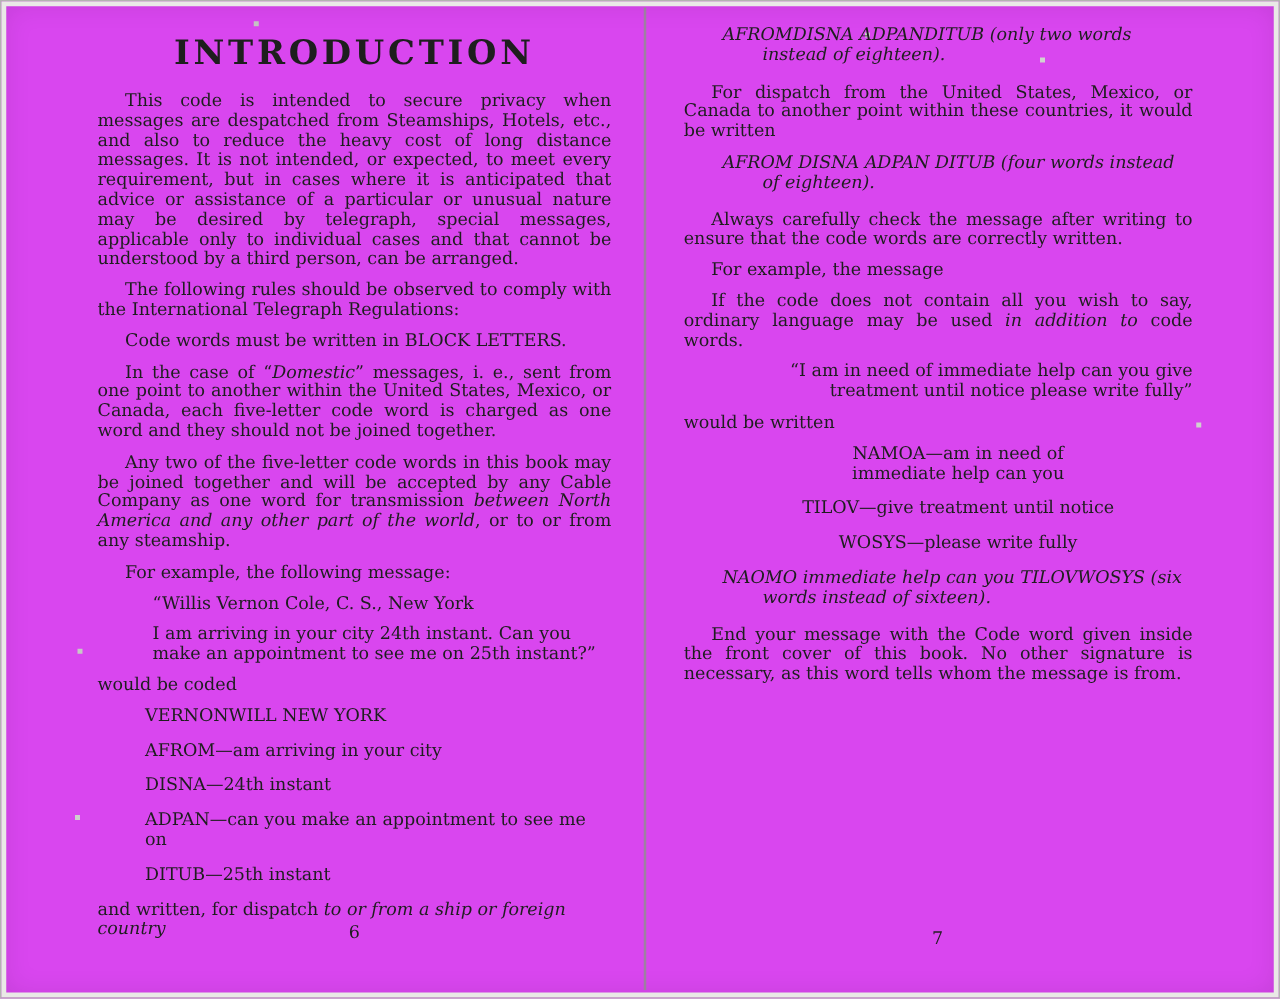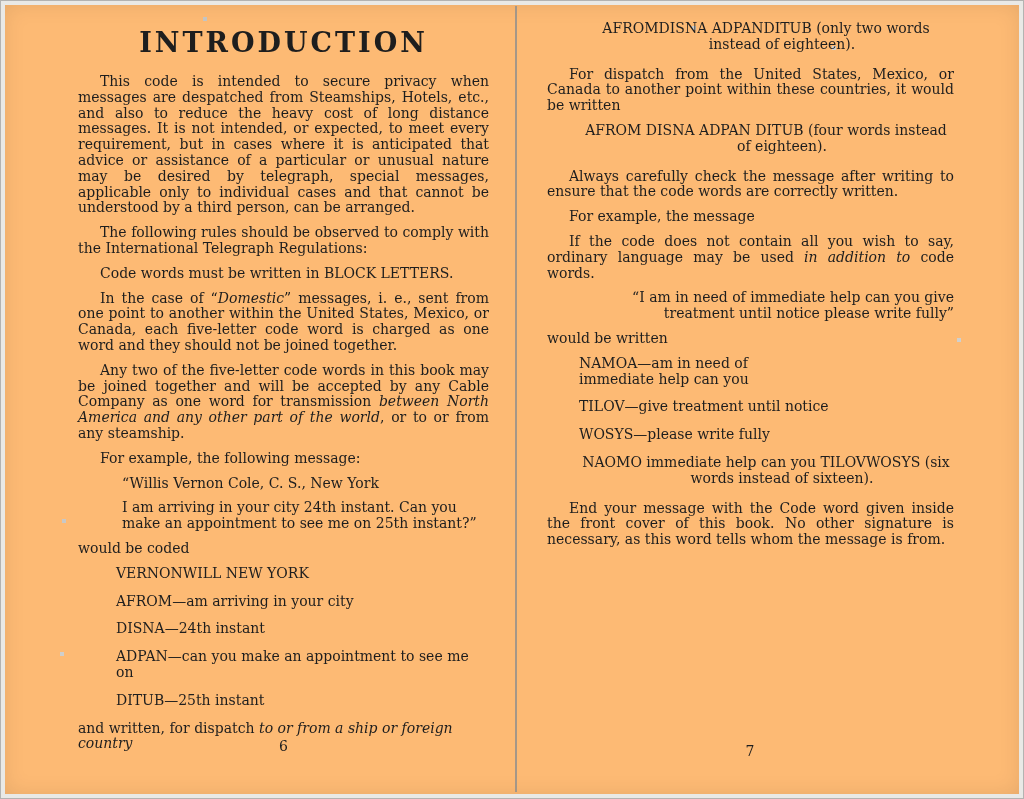--- a/index.html
+++ b/index.html
@@ -1,42 +1,42 @@
 <!DOCTYPE html>
 <html><head>
 <meta charset="utf-8">
 <style>
   html,body{margin:0;padding:0;background:#ffffff;}
   .scan{
     position:relative;
     width:1024px;height:799px;
     box-sizing:border-box;
-    background:#fdba74;
+    background:#d946ef;
     border:1px solid #b3b3b1;
     box-shadow:inset 0 0 0 4px #e9e9e6, inset 0 0 24px rgba(0,0,0,.12);
     overflow:hidden;
     font-family:"DejaVu Serif", serif;
     color:#1e1e1e;
   }
   .page{position:absolute;}
   .page-left{left:77px;top:24px;width:411px;}
   .page-right{left:546px;top:20px;width:407px;}
   .title{
     font-size:27px;font-weight:bold;letter-spacing:3px;
     text-align:center;margin:2px 0 16px 0;
   }
   p{margin:0 0 9px 0;font-size:14px;line-height:15.8px;text-align:justify;}
   .ind{text-indent:22px;}
   .noj{text-align:left;}
   .quote{margin-left:44px;text-align:left;}
   .quote2{margin-left:63px;text-align:right;}
   .codeline{margin-left:38px;text-align:left;margin-bottom:12px;}
-  .codelineR{margin-left:32px;text-align:left;margin-bottom:12px;}
+  .codelineR{margin-left:32px;text-align:center;margin-bottom:12px;}
   .tight{margin-bottom:0;}
-  .hang{margin-left:63px;text-indent:-32px;text-align:center;margin-bottom:14px;}
+  .hang{margin-left:63px;text-indent:-32px;text-align:left;margin-bottom:14px;font-style:italic;}
   .mt6{margin-top:6px;}
   .mt8{margin-top:8px;}
   .gutter{
     position:absolute;left:514px;top:5px;bottom:6px;width:2px;
     background:#8f8f8d;opacity:.8;
   }
   .pagenum{position:absolute;font-size:14px;text-align:center;}
   .pagenum-left{left:77px;width:411px;top:737px;}
   .pagenum-right{left:545px;width:408px;top:742px;}
   .specks{

